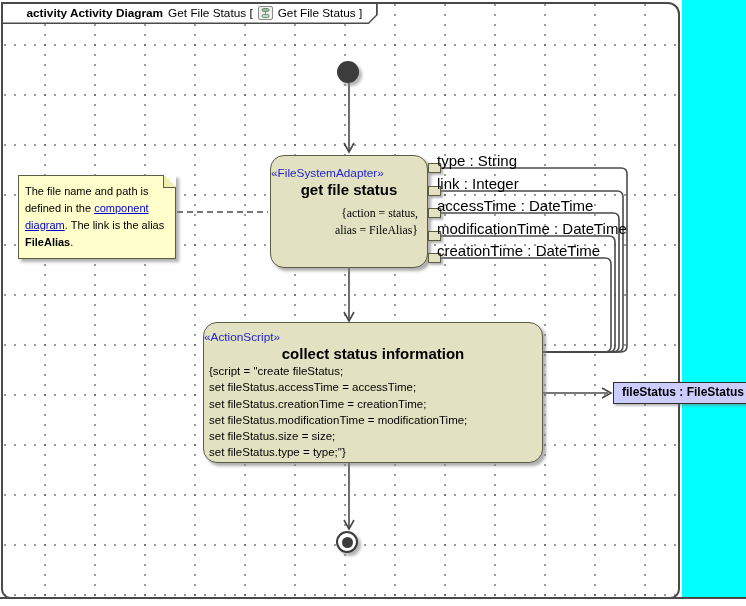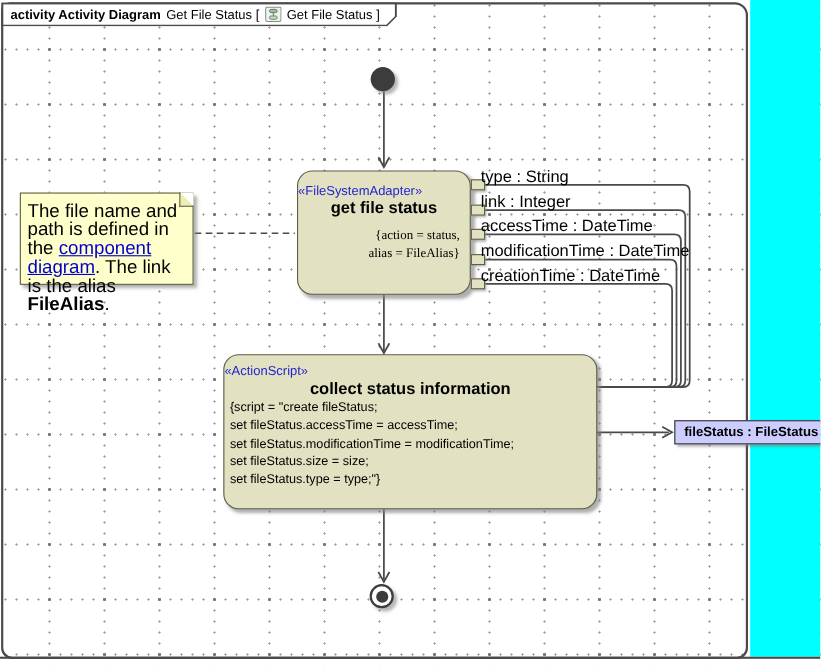--- a/index.html
+++ b/index.html
@@ -22,21 +22,21 @@
     border:2px solid #4a4a4a; border-radius:8px 12px 10px 10px; z-index:3;
   }
   
   .tab-outer{
     position:absolute; left:1px; top:2px; z-index:7; background:#4a4a4a;
     clip-path:polygon(0 0,100% 0,100% calc(100% - 9px),calc(100% - 9px) 100%,0 100%);
     padding:1.5px;
   }
   .tab-inner{
     background:#ffffff; display:flex; align-items:center; gap:5px;
-    padding:2px 14px 3px 7px; font-size:11.8px; white-space:nowrap;
+    padding:2px 14px 3px 24px; font-size:11.8px; white-space:nowrap;
     clip-path:polygon(0 0,100% 0,100% calc(100% - 8px),calc(100% - 8px) 100%,0 100%);
   }
   .tab-bold{font-weight:bold;}
   .dgm-icon{display:inline-block; width:15px; height:14px; position:relative; top:0;}
   
   svg.edges{position:absolute; left:0; top:0; z-index:4; pointer-events:none;}
   svg.edges *{pointer-events:auto;}
   
   .action{
     position:absolute; box-sizing:border-box;
@@ -53,21 +53,21 @@
   .pin{
     position:absolute; width:13px; height:10px; background:#e2e2c3;
     border:1px solid #5d5d45; box-shadow:2px 2px 2px rgba(130,130,130,0.6); z-index:6; box-sizing:border-box;
   }
   .pin-label{position:absolute; font-size:15px; color:#000; z-index:6; white-space:nowrap;}
   
   .note{
     position:absolute; left:18px; top:175px; width:158px; height:84px; box-sizing:border-box;
     background:#ffffcc; border:1px solid #5d5d45;
     box-shadow:3px 3px 3px rgba(130,130,130,0.65); z-index:5;
-    font-size:17px; line-height:17px; padding:7px 4px 0 6px; color:#000;
+    font-size:11px; line-height:17px; padding:7px 4px 0 6px; color:#000;
   }
   .note .fold{
     position:absolute; right:-1px; top:-1px; width:13px; height:13px;
     background:linear-gradient(to bottom left, #ffffff 0 50%, #efefb2 50% 100%);
     border-left:1px solid #5d5d45; border-bottom:1px solid #5d5d45; box-sizing:border-box;
   }
   .note a{color:#0000d0; text-decoration:underline; cursor:pointer;}
   .note b{font-weight:bold;}
   
   .object-node{
@@ -168,20 +168,21 @@
     <div class="fold"></div>
     <span>The file name and path is defined in the </span><a>component diagram</a><span>. The link is the alias </span><b>FileAlias</b><span>.</span>
   </div>
 
   <div class="action" id="node-collect">
     <div class="stereo">«ActionScript»</div>
     <div class="name">collect status information</div>
     <div class="script">
       <div>{script = "create fileStatus;</div>
       <div>set fileStatus.accessTime = accessTime;</div>
+      <div>set fileStatus.creationTime = creationTime;</div>
       <div>set fileStatus.modificationTime = modificationTime;</div>
       <div>set fileStatus.size = size;</div>
       <div>set fileStatus.type = type;"}</div>
     </div>
   </div>
 
   <div class="object-node">fileStatus : FileStatus</div>
 
   <div class="final-node">
     <div class="dot"></div>

